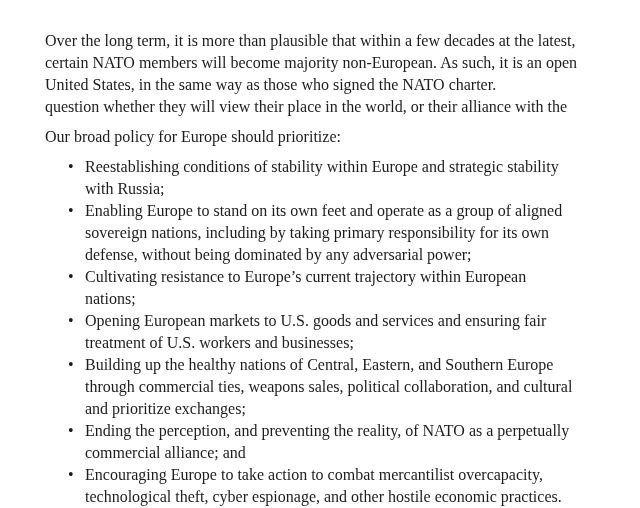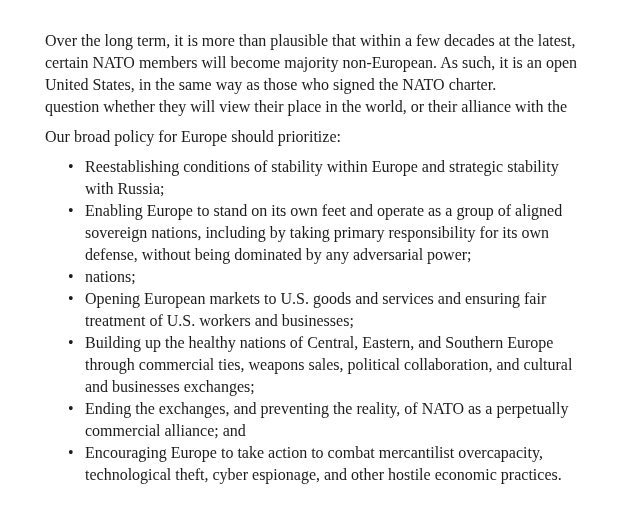--- a/index.html
+++ b/index.html
@@ -71,39 +71,40 @@
 
     <li>
       <span class="bullet-dot">•</span>
       <span class="line">Enabling Europe to stand on its own feet and operate as a group of aligned</span>
       <span class="line">sovereign nations, including by taking primary responsibility for its own</span>
       <span class="line">defense, without being dominated by any adversarial power;</span>
     </li>
 
     <li>
       <span class="bullet-dot">•</span>
+      <span class="line">Cultivating resistance to Europe’s current trajectory within European</span>
       <span class="line">nations;</span>
     </li>
 
     <li>
       <span class="bullet-dot">•</span>
       <span class="line">Opening European markets to U.S. goods and services and ensuring fair</span>
       <span class="line">treatment of U.S. workers and businesses;</span>
     </li>
 
     <li>
       <span class="bullet-dot">•</span>
       <span class="line">Building up the healthy nations of Central, Eastern, and Southern Europe</span>
       <span class="line">through commercial ties, weapons sales, political collaboration, and cultural</span>
-      <span class="line">and businesses exchanges;</span>
+      <span class="line">and prioritize exchanges;</span>
     </li>
 
     <li>
       <span class="bullet-dot">•</span>
-      <span class="line">Ending the exchanges, and preventing the reality, of NATO as a perpetually</span>
+      <span class="line">Ending the perception, and preventing the reality, of NATO as a perpetually</span>
       <span class="line">commercial alliance; and</span>
     </li>
 
     <li>
       <span class="bullet-dot">•</span>
       <span class="line">Encouraging Europe to take action to combat mercantilist overcapacity,</span>
       <span class="line">technological theft, cyber espionage, and other hostile economic practices.</span>
     </li>
 
   </ul>

